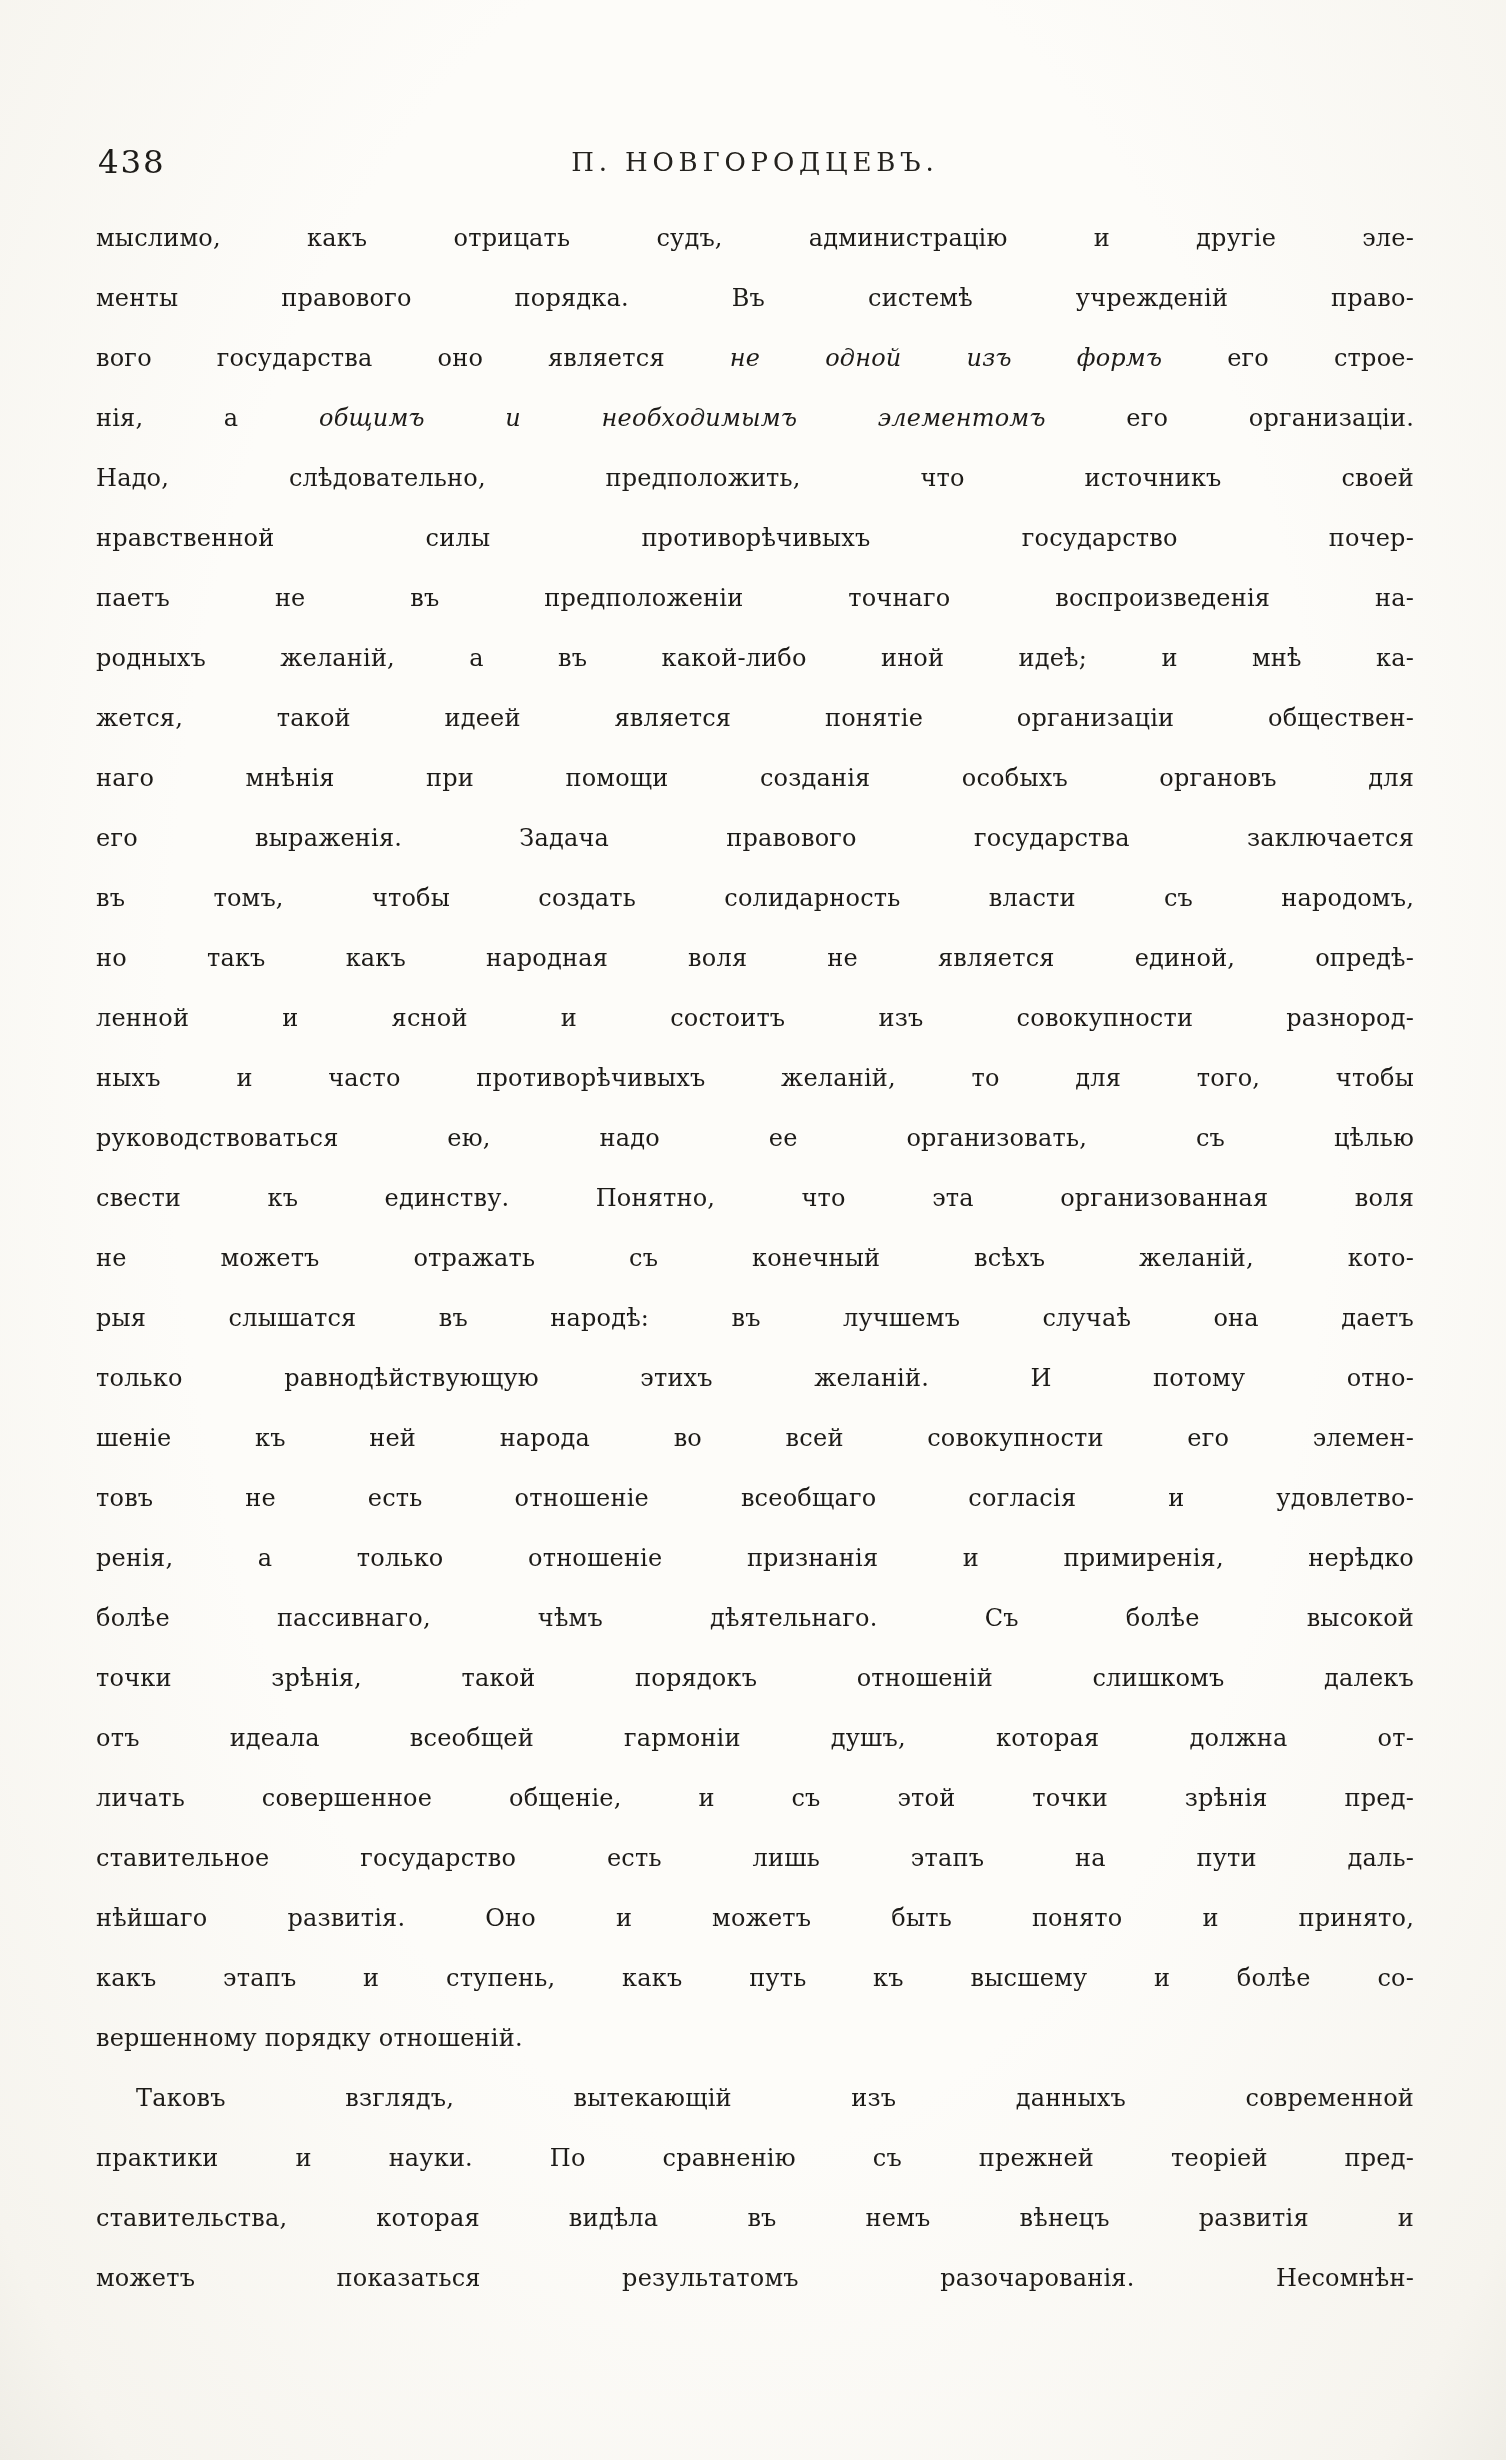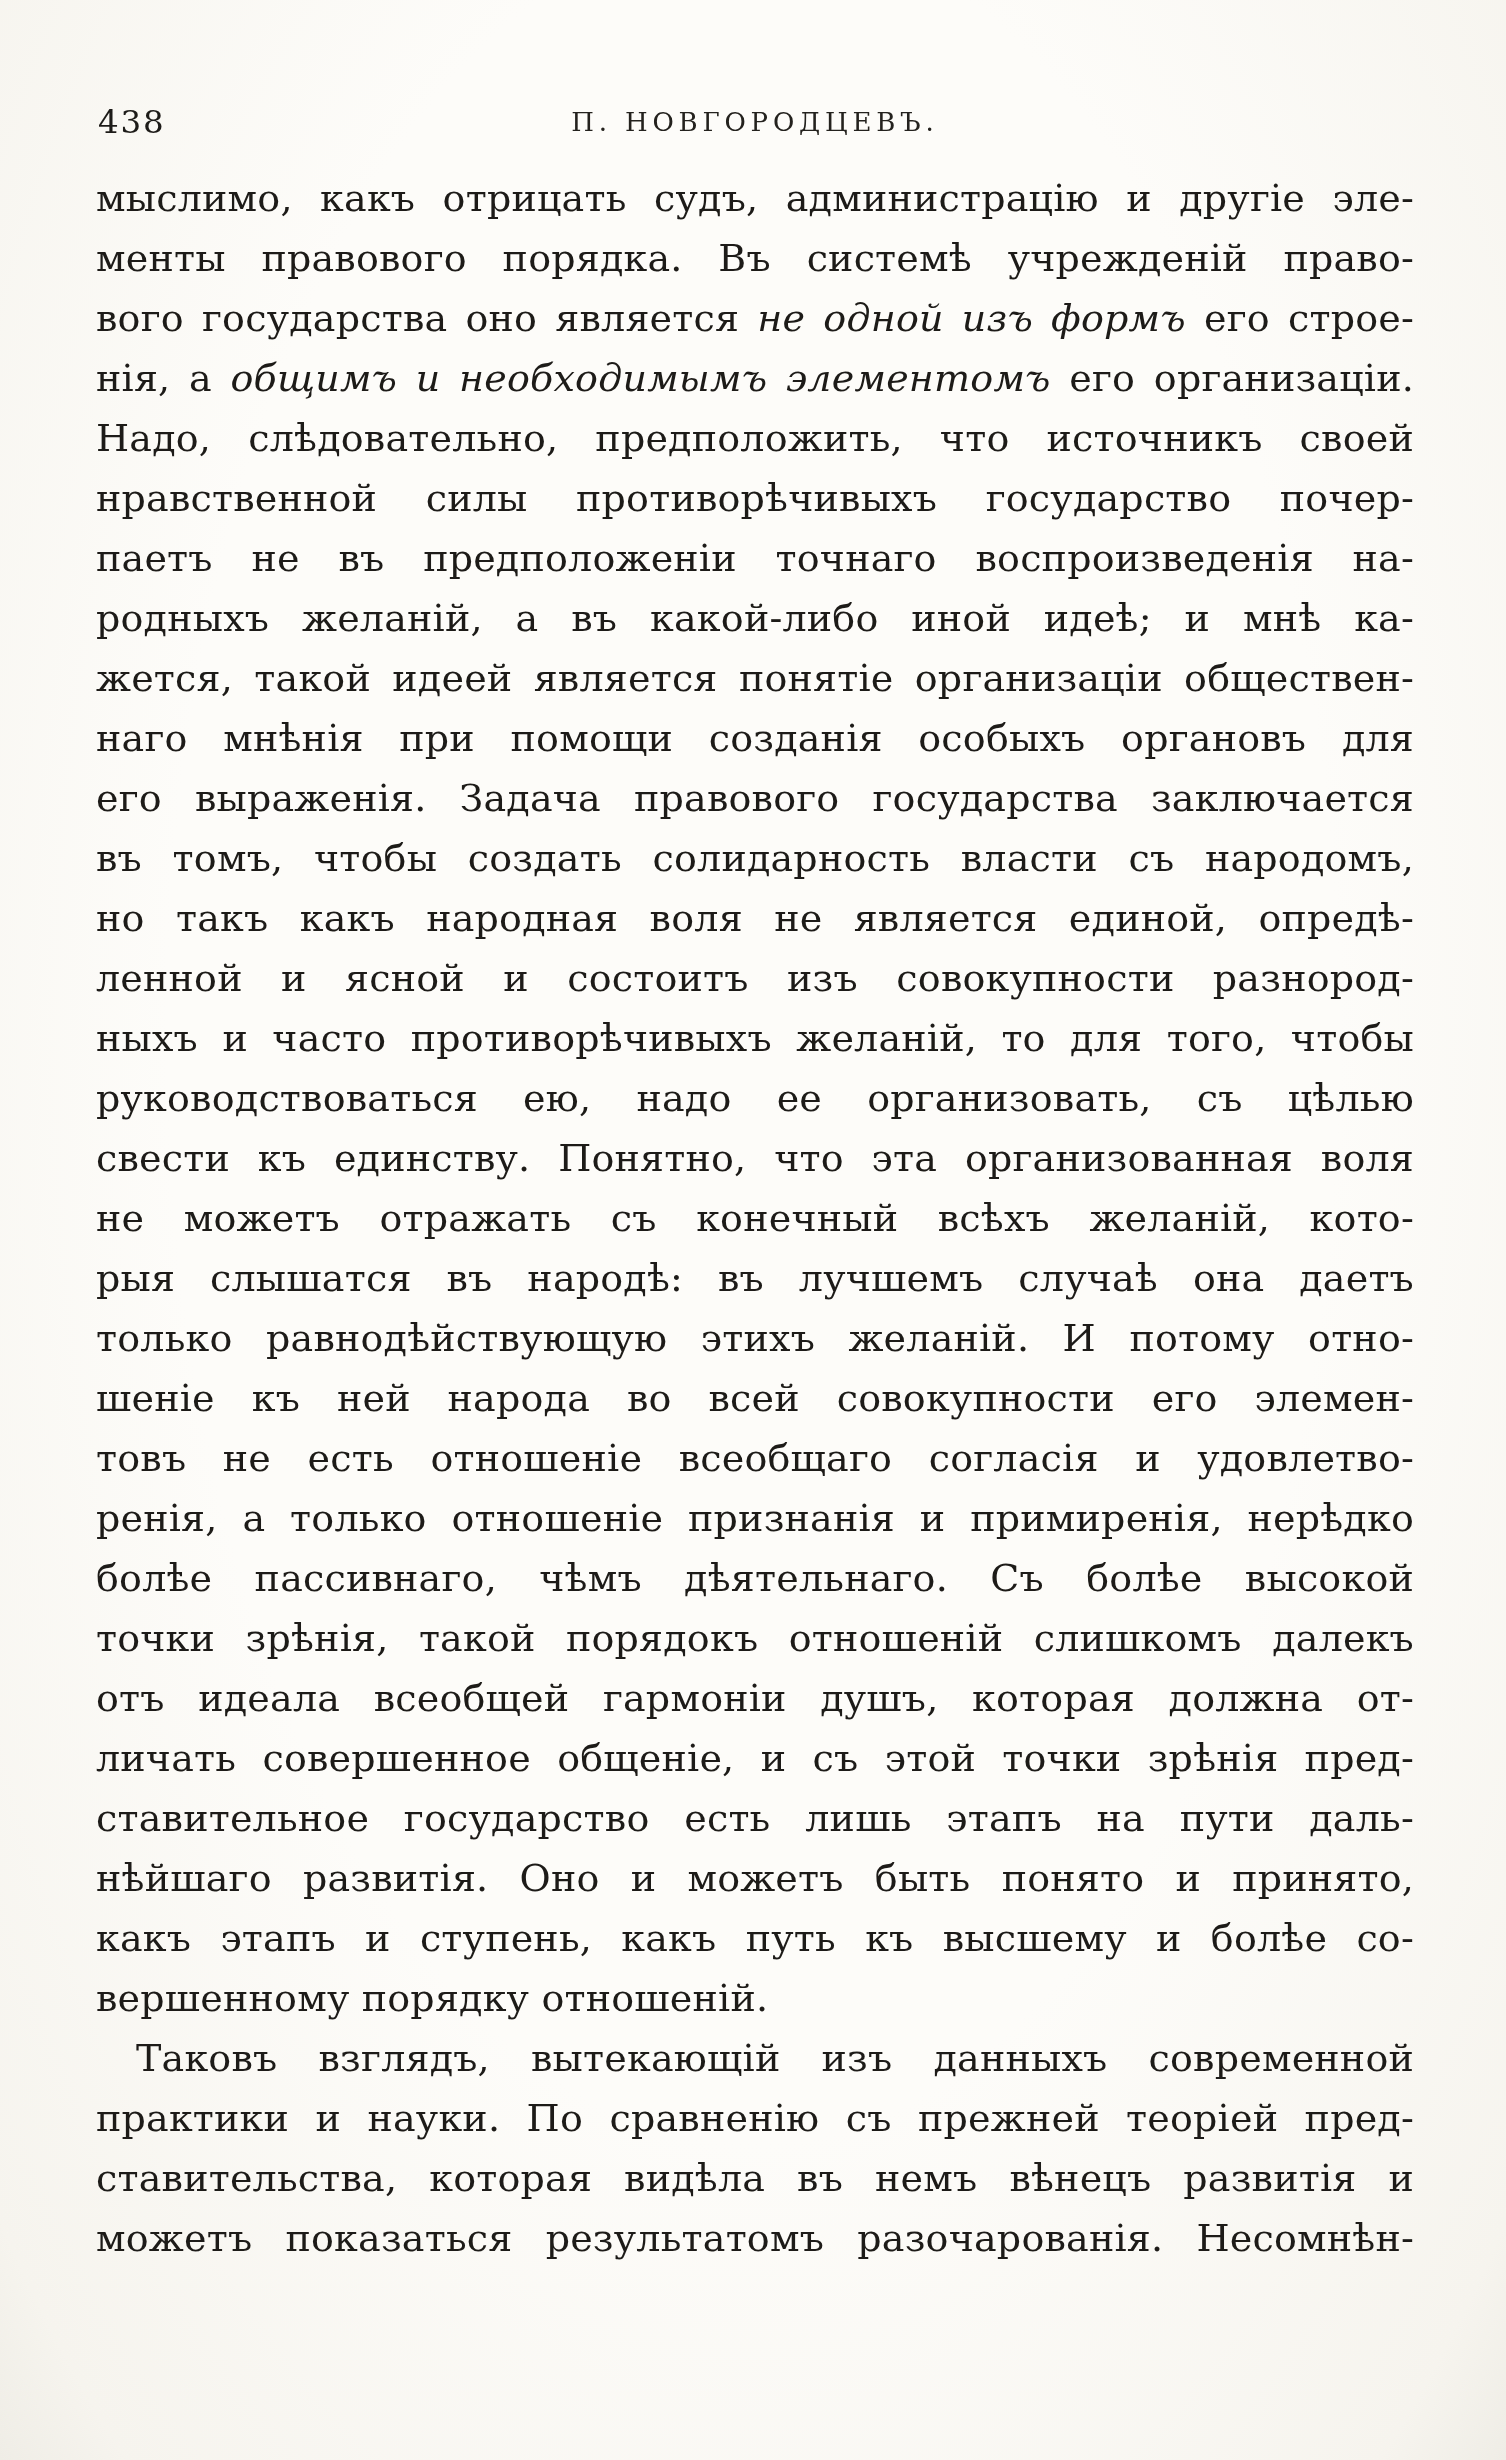--- a/index.html
+++ b/index.html
@@ -18,38 +18,39 @@
     width: 1506px;
     height: 2460px;
     box-sizing: border-box;
     padding: 101px 92px 0 96px;
     background: radial-gradient(ellipse at 50% 42%, #fdfcf9 55%, #f6f4ee 92%, #efede6 100%);
   }
   .header {
     position: relative;
     height: 44px;
     margin-bottom: 23px;
+    margin-top: 40px;
   }
   .page-num {
     position: absolute;
     left: 1.9px;
     top: 1.9px;
     font-size: 32.5px;
     letter-spacing: 1.9px;
   }
   .running-title {
     display: block;
     text-align: center;
     font-size: 26px;
     letter-spacing: 4.8px;
     padding-top: 5.7px;
     color: #24221e;
   }
   .body-text {
-    font-size: 38px;
+    font-size: 24px;
     line-height: 60px;
     letter-spacing: 0.2px;
   }
   .line {
     text-align: justify;
     text-align-last: justify;
     -moz-text-align-last: justify;
     min-height: 60px;
   }
   .line.no-just {

